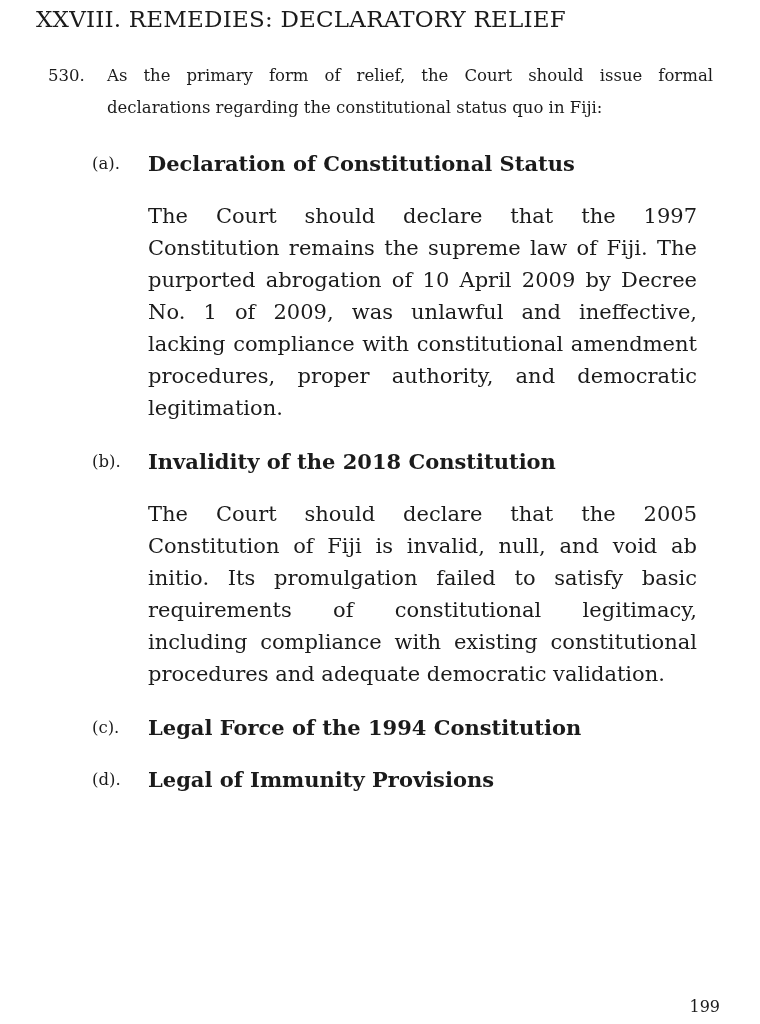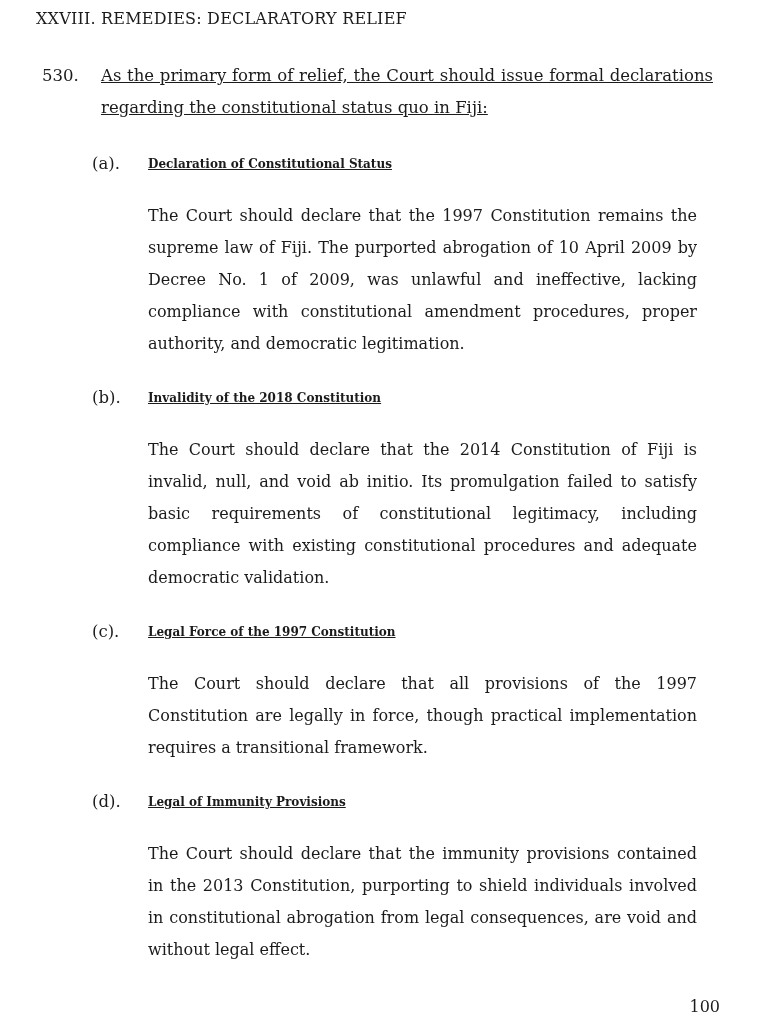--- a/index.html
+++ b/index.html
@@ -11,62 +11,60 @@
     overflow: hidden;
   }
   .page {
     box-sizing: border-box;
     width: 760px; height: 1024px;
     padding: 6px 47px 0 36px;
     position: relative;
     background: #ffffff;
   }
   .section-heading {
-    font-size: 16px;
+    font-size: 23px;
     line-height: 26px;
     letter-spacing: 0.2px;
     font-weight: normal;
     margin: 0 0 28px 0;
     white-space: nowrap;
   }
   .num-para {
     display: flex;
-    margin: 0 0 24px 6px;
+    margin: 0 0 24px 12px;
   }
   .num-para .num {
     flex: 0 0 59px;
     font-size: 16.5px;
     line-height: 32px;
   }
   .num-para .para-text {
     flex: 1;
     font-size: 16.5px;
     line-height: 32px;
     text-align: justify;
-    text-decoration: underline;
   }
   .sub-head-row {
     display: flex;
     margin: 0 0 20px 56px;
   }
   .sub-label {
     flex: 0 0 56px;
     font-size: 16.5px;
     line-height: 32px;
   }
   .sub-heading {
     flex: 1;
-    font-size: 12px;
+    font-size: 21px;
     line-height: 32px;
     font-weight: bold;
-    text-decoration: underline;
   }
   .sub-body {
     margin: 0 16px 22px 112px;
-    font-size: 16px;
+    font-size: 21px;
     line-height: 32px;
     text-align: justify;
   }
   .sub-body .italic { }
   .page-number {
     position: absolute;
     right: 40px;
     bottom: 8px;
     font-size: 16px;
     line-height: 18px;
@@ -87,29 +85,27 @@
   <div class="sub-head-row">
     <span class="sub-label">(a).</span>
     <div class="sub-heading">Declaration of Constitutional Status</div>
   </div>
   <div class="sub-body">The Court should declare that the 1997 Constitution remains the supreme law of Fiji. The purported abrogation of 10 April 2009 by Decree No. 1 of 2009, was unlawful and ineffective, lacking compliance with constitutional amendment procedures, proper authority, and democratic legitimation.</div>
 
   <div class="sub-head-row">
     <span class="sub-label">(b).</span>
     <div class="sub-heading">Invalidity of the 2018 Constitution</div>
   </div>
-  <div class="sub-body"><span>The Court should declare that the 2014 Constitution of Fiji is invalid, null, and void </span><span class="italic">ab initio</span><span>. Its promulgation failed to satisfy basic requirements of constitutional legitimacy, including compliance with existing constitutional procedures and adequate democratic validation.</span></div>
+  <div class="sub-body"><span>The Court should declare that the 2005 Constitution of Fiji is invalid, null, and void </span><span class="italic">ab initio</span><span>. Its promulgation failed to satisfy basic requirements of constitutional legitimacy, including compliance with existing constitutional procedures and adequate democratic validation.</span></div>
 
   <div class="sub-head-row">
     <span class="sub-label">(c).</span>
-    <div class="sub-heading">Legal Force of the 1997 Constitution</div>
+    <div class="sub-heading">Legal Force of the 1994 Constitution</div>
   </div>
-  <div class="sub-body">The Court should declare that all provisions of the 1997 Constitution are legally in force, though practical implementation requires a transitional framework.</div>
 
   <div class="sub-head-row">
     <span class="sub-label">(d).</span>
     <div class="sub-heading">Legal of Immunity Provisions</div>
   </div>
-  <div class="sub-body">The Court should declare that the immunity provisions contained in the 2013 Constitution, purporting to shield individuals involved in constitutional abrogation from legal consequences, are void and without legal effect.</div>
 
-  <div class="page-number">100</div>
+  <div class="page-number">199</div>
 
 </div>
 
 </body></html>

